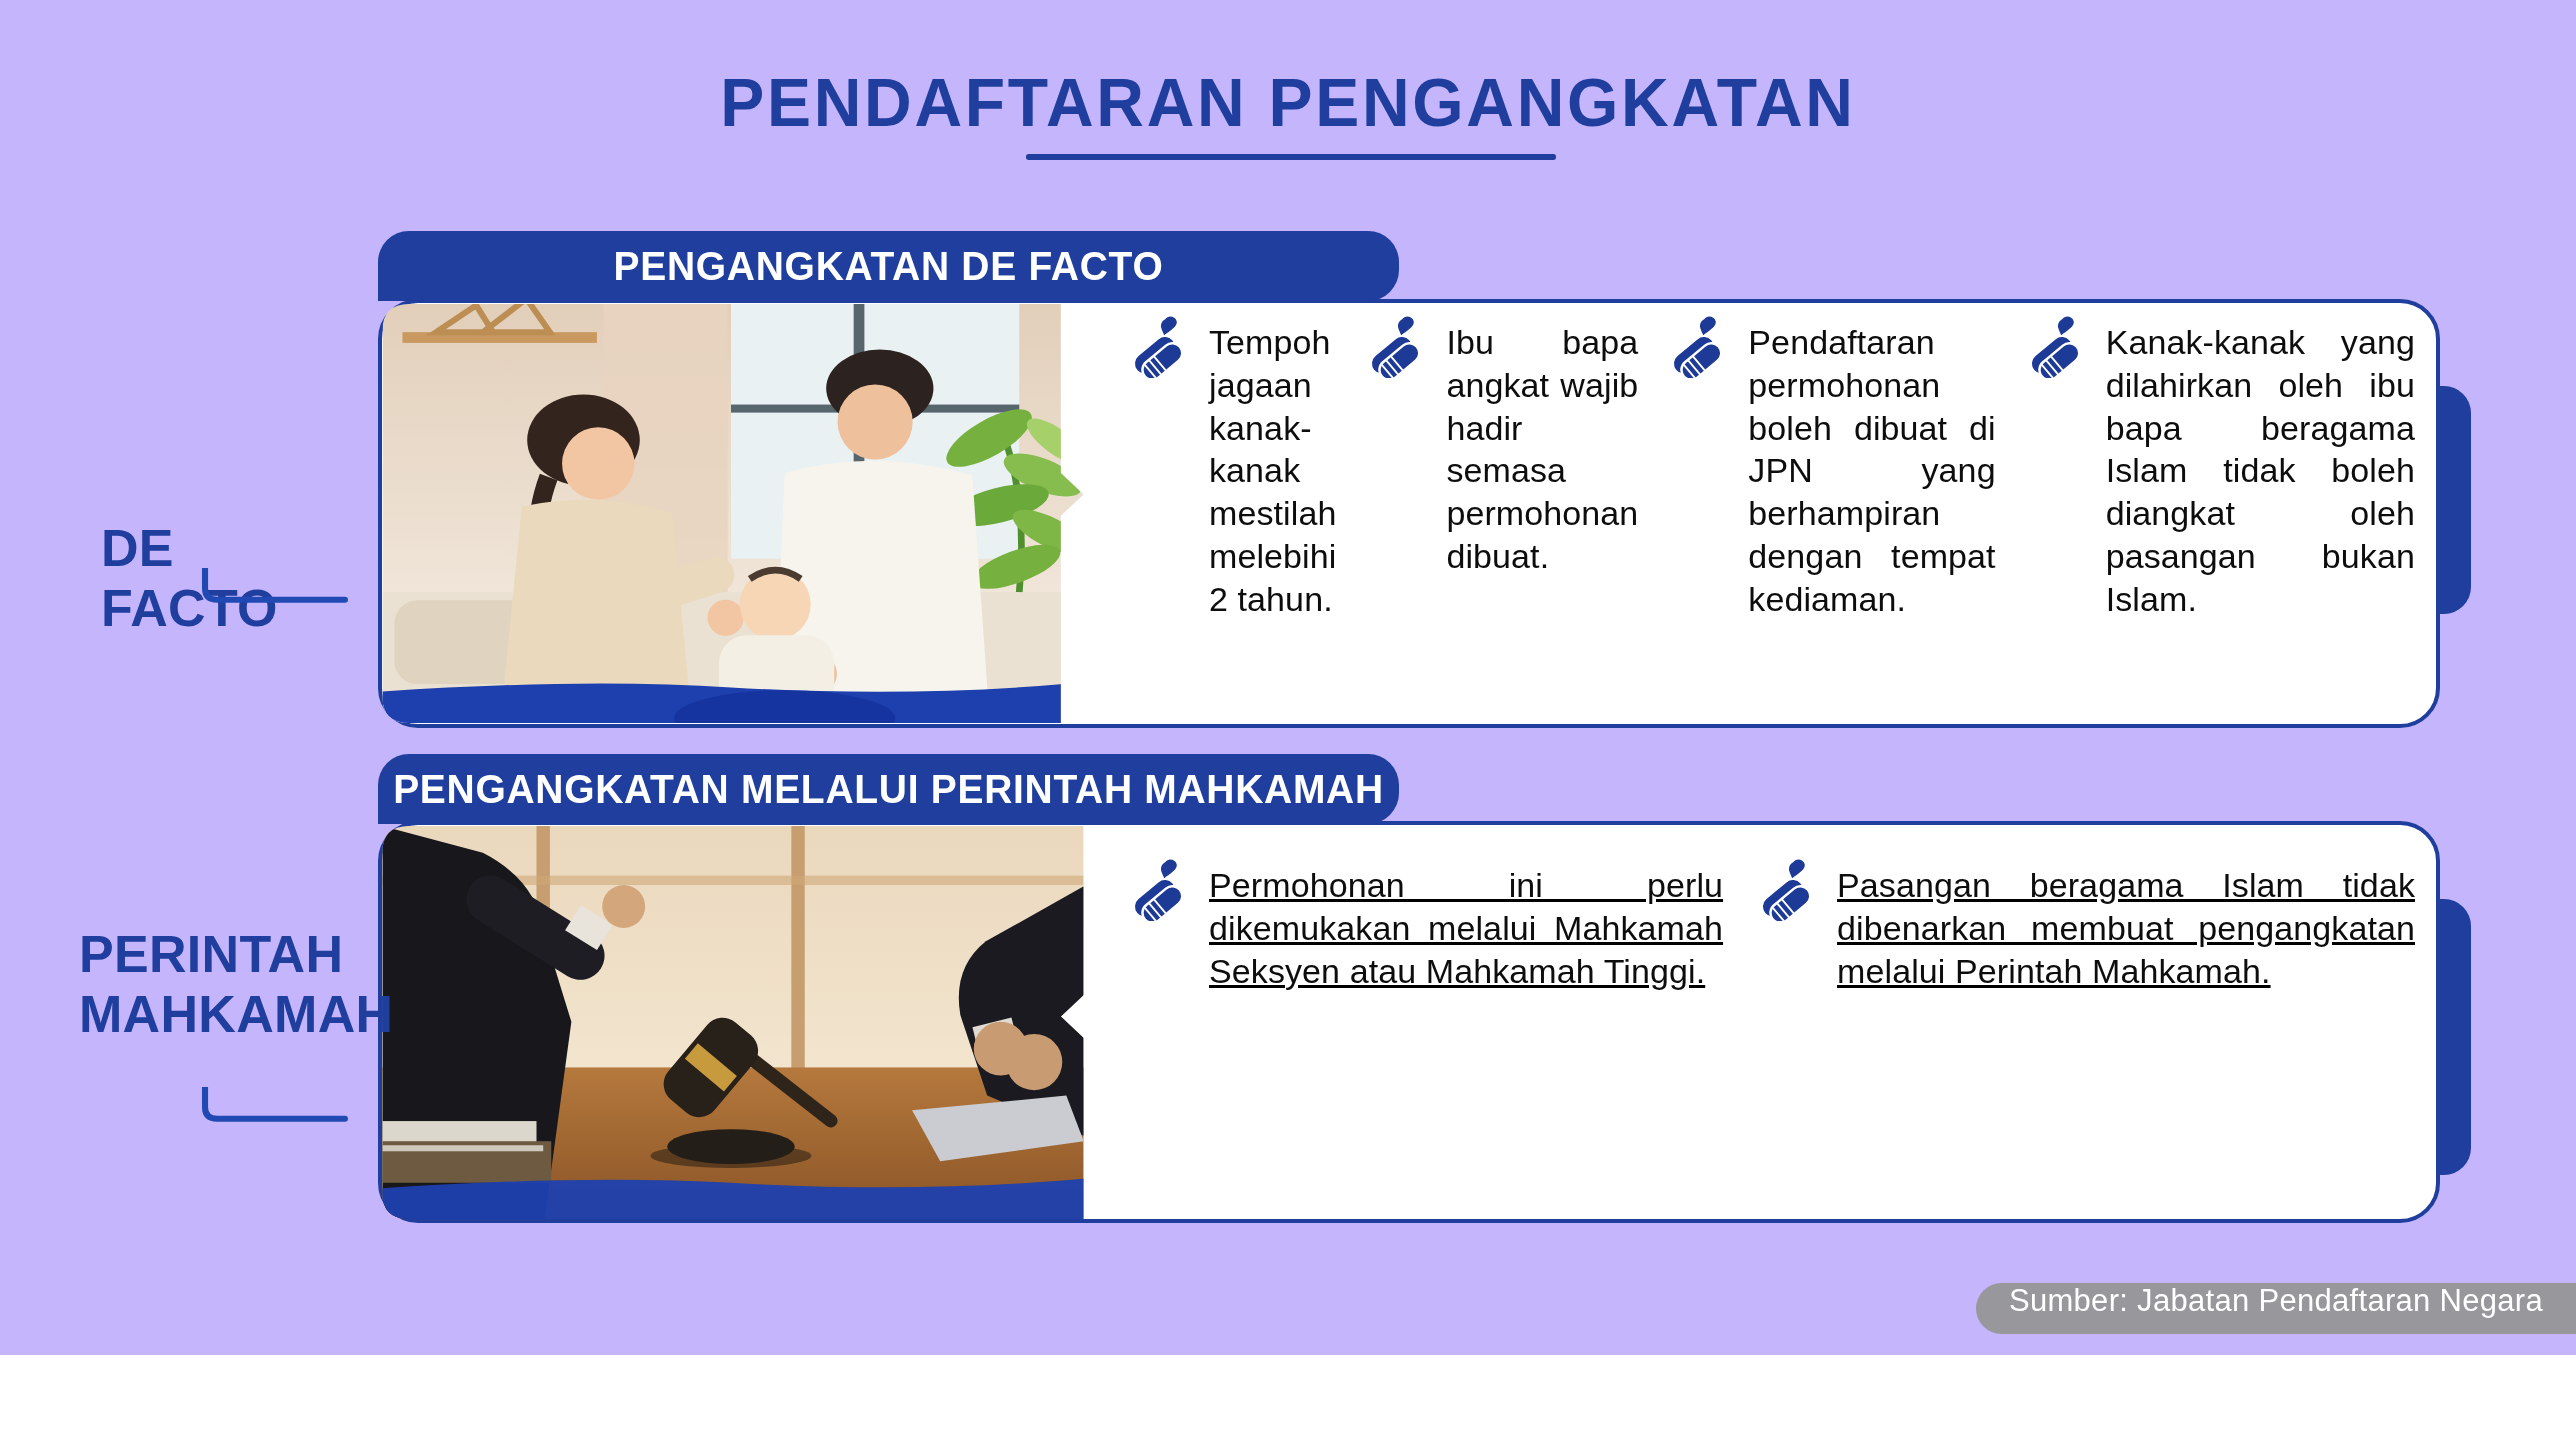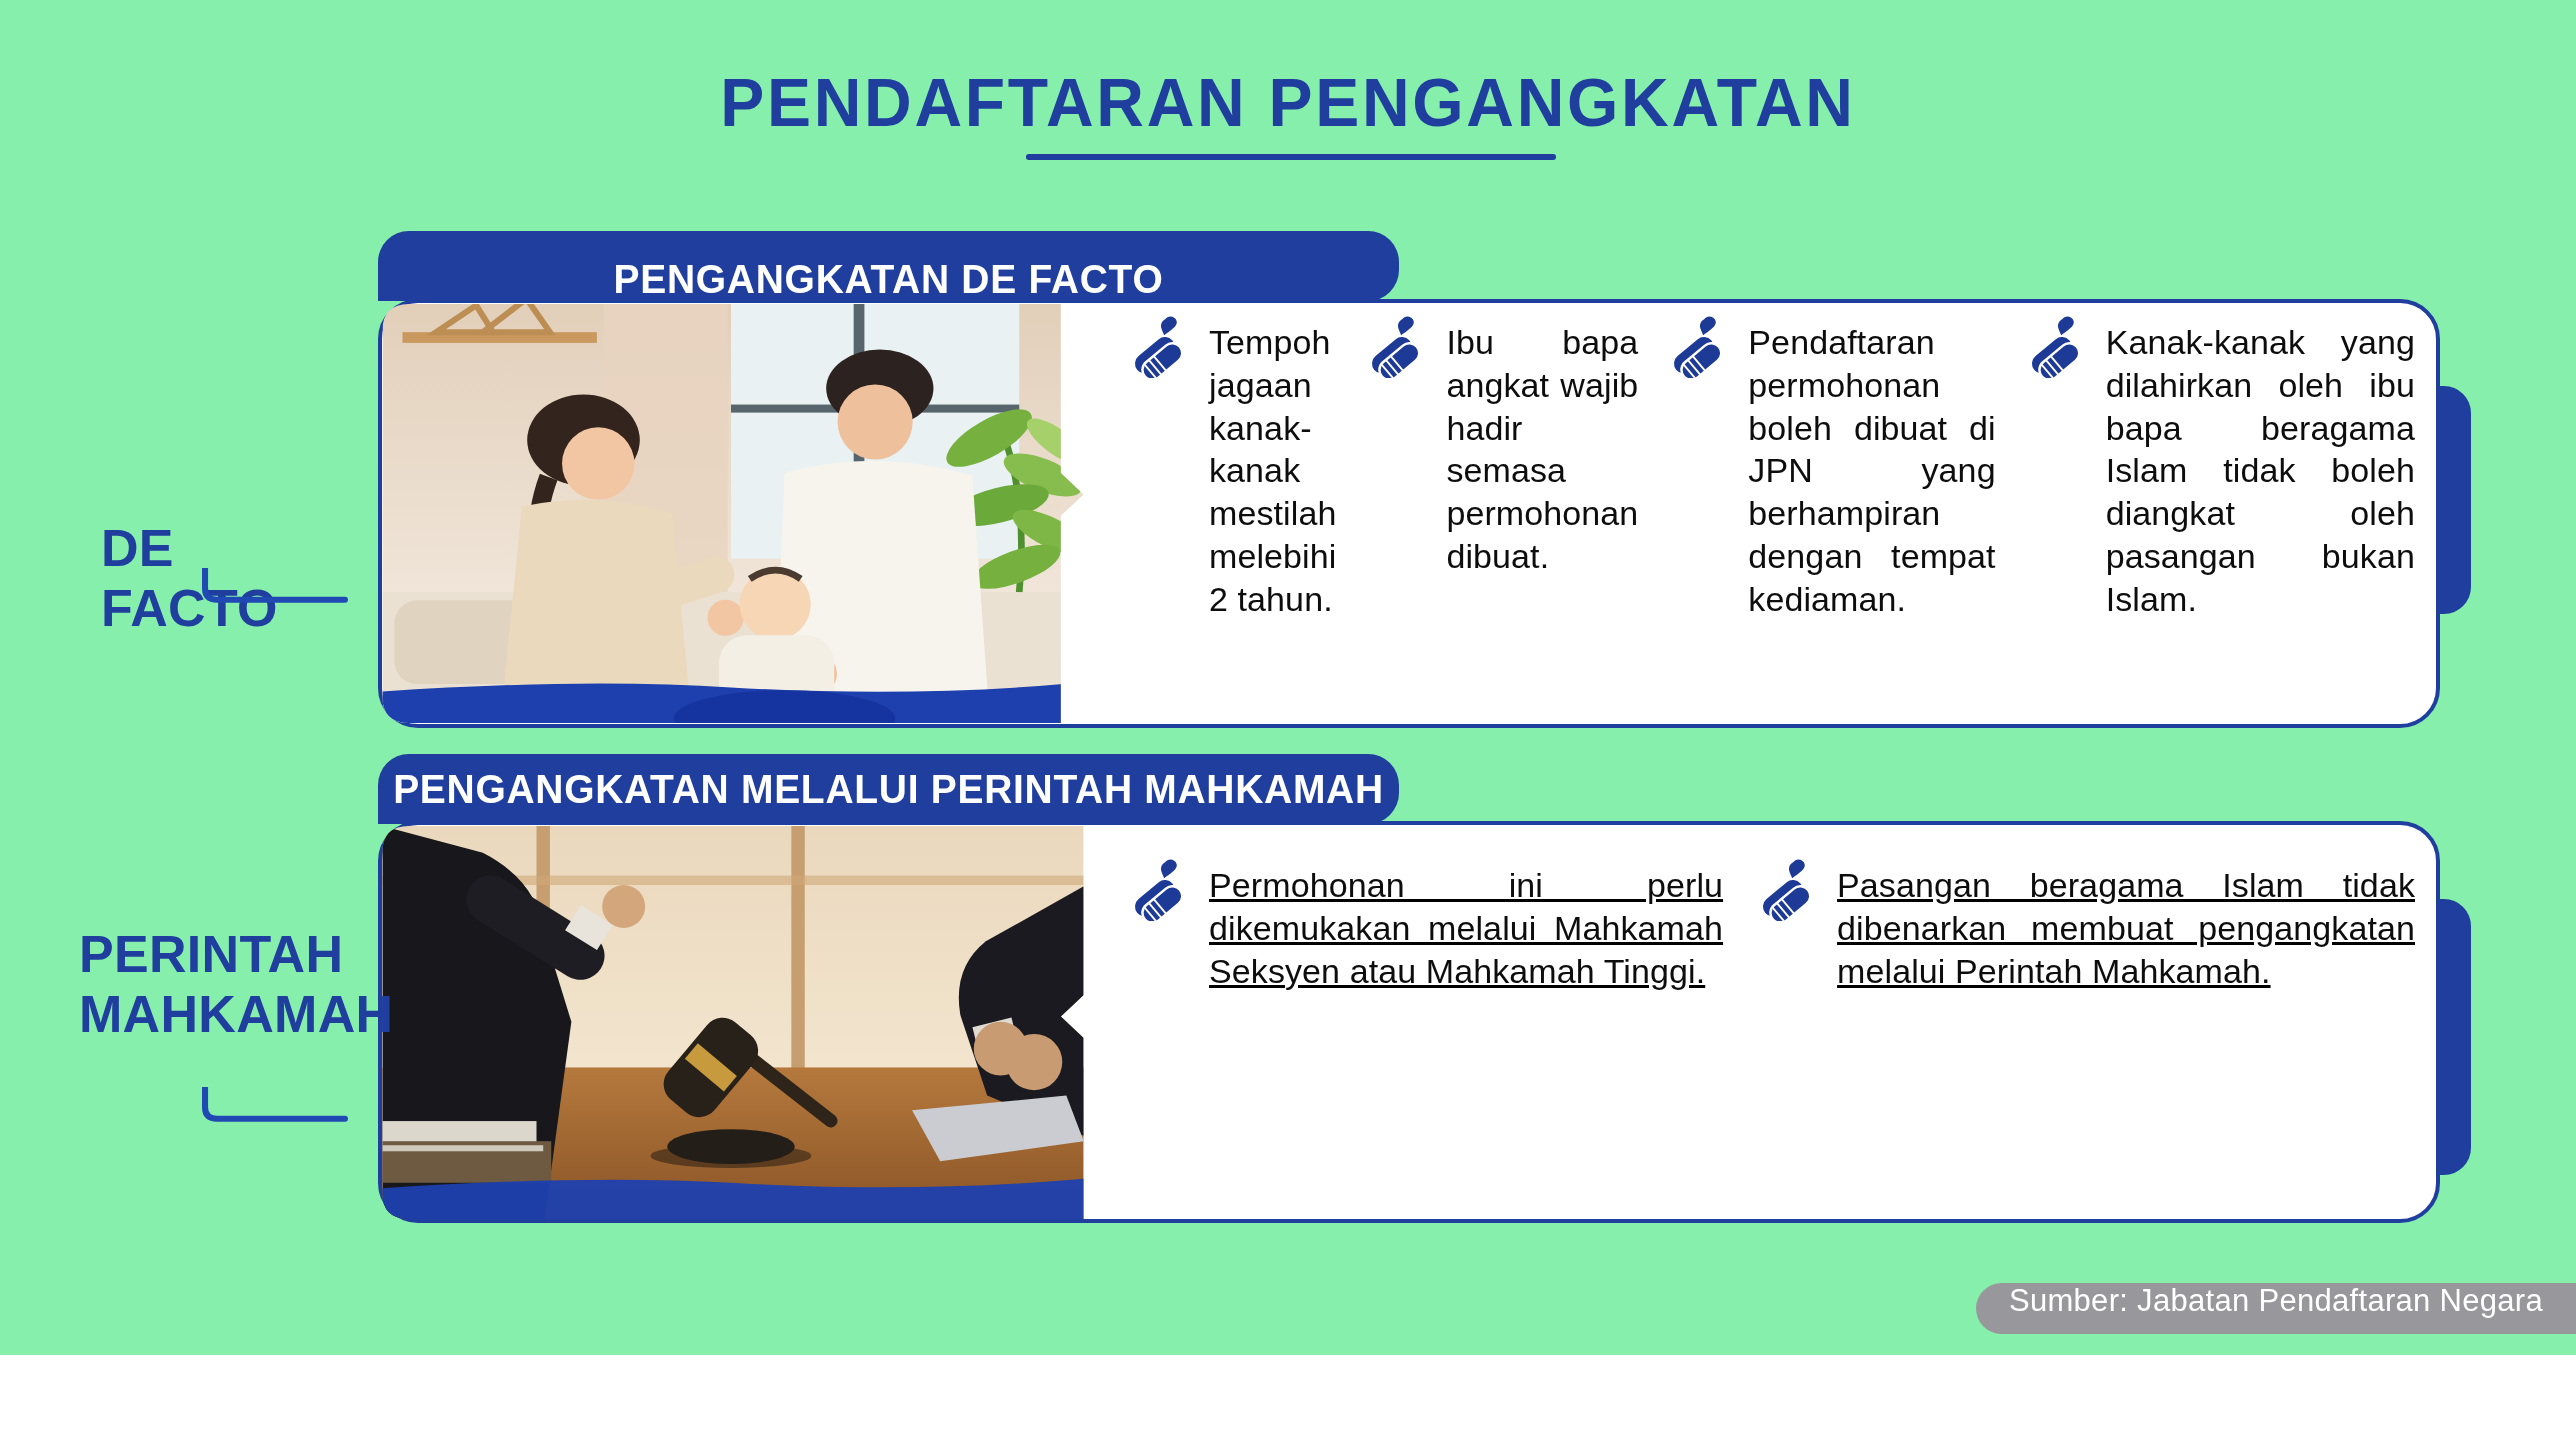--- a/index.html
+++ b/index.html
@@ -6,21 +6,21 @@
     --blue:#1f3e9e;
     --icon-blue:#1d3a96;
     --connector:#2149b4;
     --pill:#98989c;
     --ink:#0d0d0d;
   }
   *{margin:0;padding:0;box-sizing:border-box;}
   html,body{background:#ffffff;}
   body{font-family:"Liberation Sans", sans-serif;}
   .canvas{
-    position:relative;width:2576px;height:1355px;background:#86efac;overflow:hidden;
+    position:relative;width:2576px;height:1355px;background:#c4b5fd;overflow:hidden;
   }
   
   .page-title{
     position:absolute;left:0;top:64px;width:100%;text-align:center;
     font-size:66px;font-weight:bold;letter-spacing:2.7px;color:var(--blue);
     transform:scaleY(1.04);
   }
   .title-underline{
     position:absolute;left:1026px;top:154px;width:530px;height:6px;background:var(--blue);border-radius:2.7px;
   }
@@ -67,21 +67,21 @@
 </head>
 <body>
 
 <div class="canvas">
 
   <div class="page-title">PENDAFTARAN PENGANGKATAN</div>
   <div class="title-underline"></div>
 
   <div class="card-shadow" style="top:386px;height:228px;"></div>
   <div class="card" style="top:299px;height:429px;"></div>
-  <div class="tab" style="top:231px;align-items:flex-end;">
+  <div class="tab" style="top:231px;">
     <span>PENGANGKATAN DE FACTO</span>
   </div>
 
   <svg class="photo" style="left:382px;top:304px;" width="702" height="419" viewBox="0 0 1046 625" role="img">
     <defs>
       <linearGradient id="room1" x1="0" y1="0" x2="0" y2="1">
         <stop offset="0" stop-color="#e2cfba"></stop>
           <stop offset="1" stop-color="#f6efe6"></stop>
       </linearGradient>
       <clipPath id="clip1">

